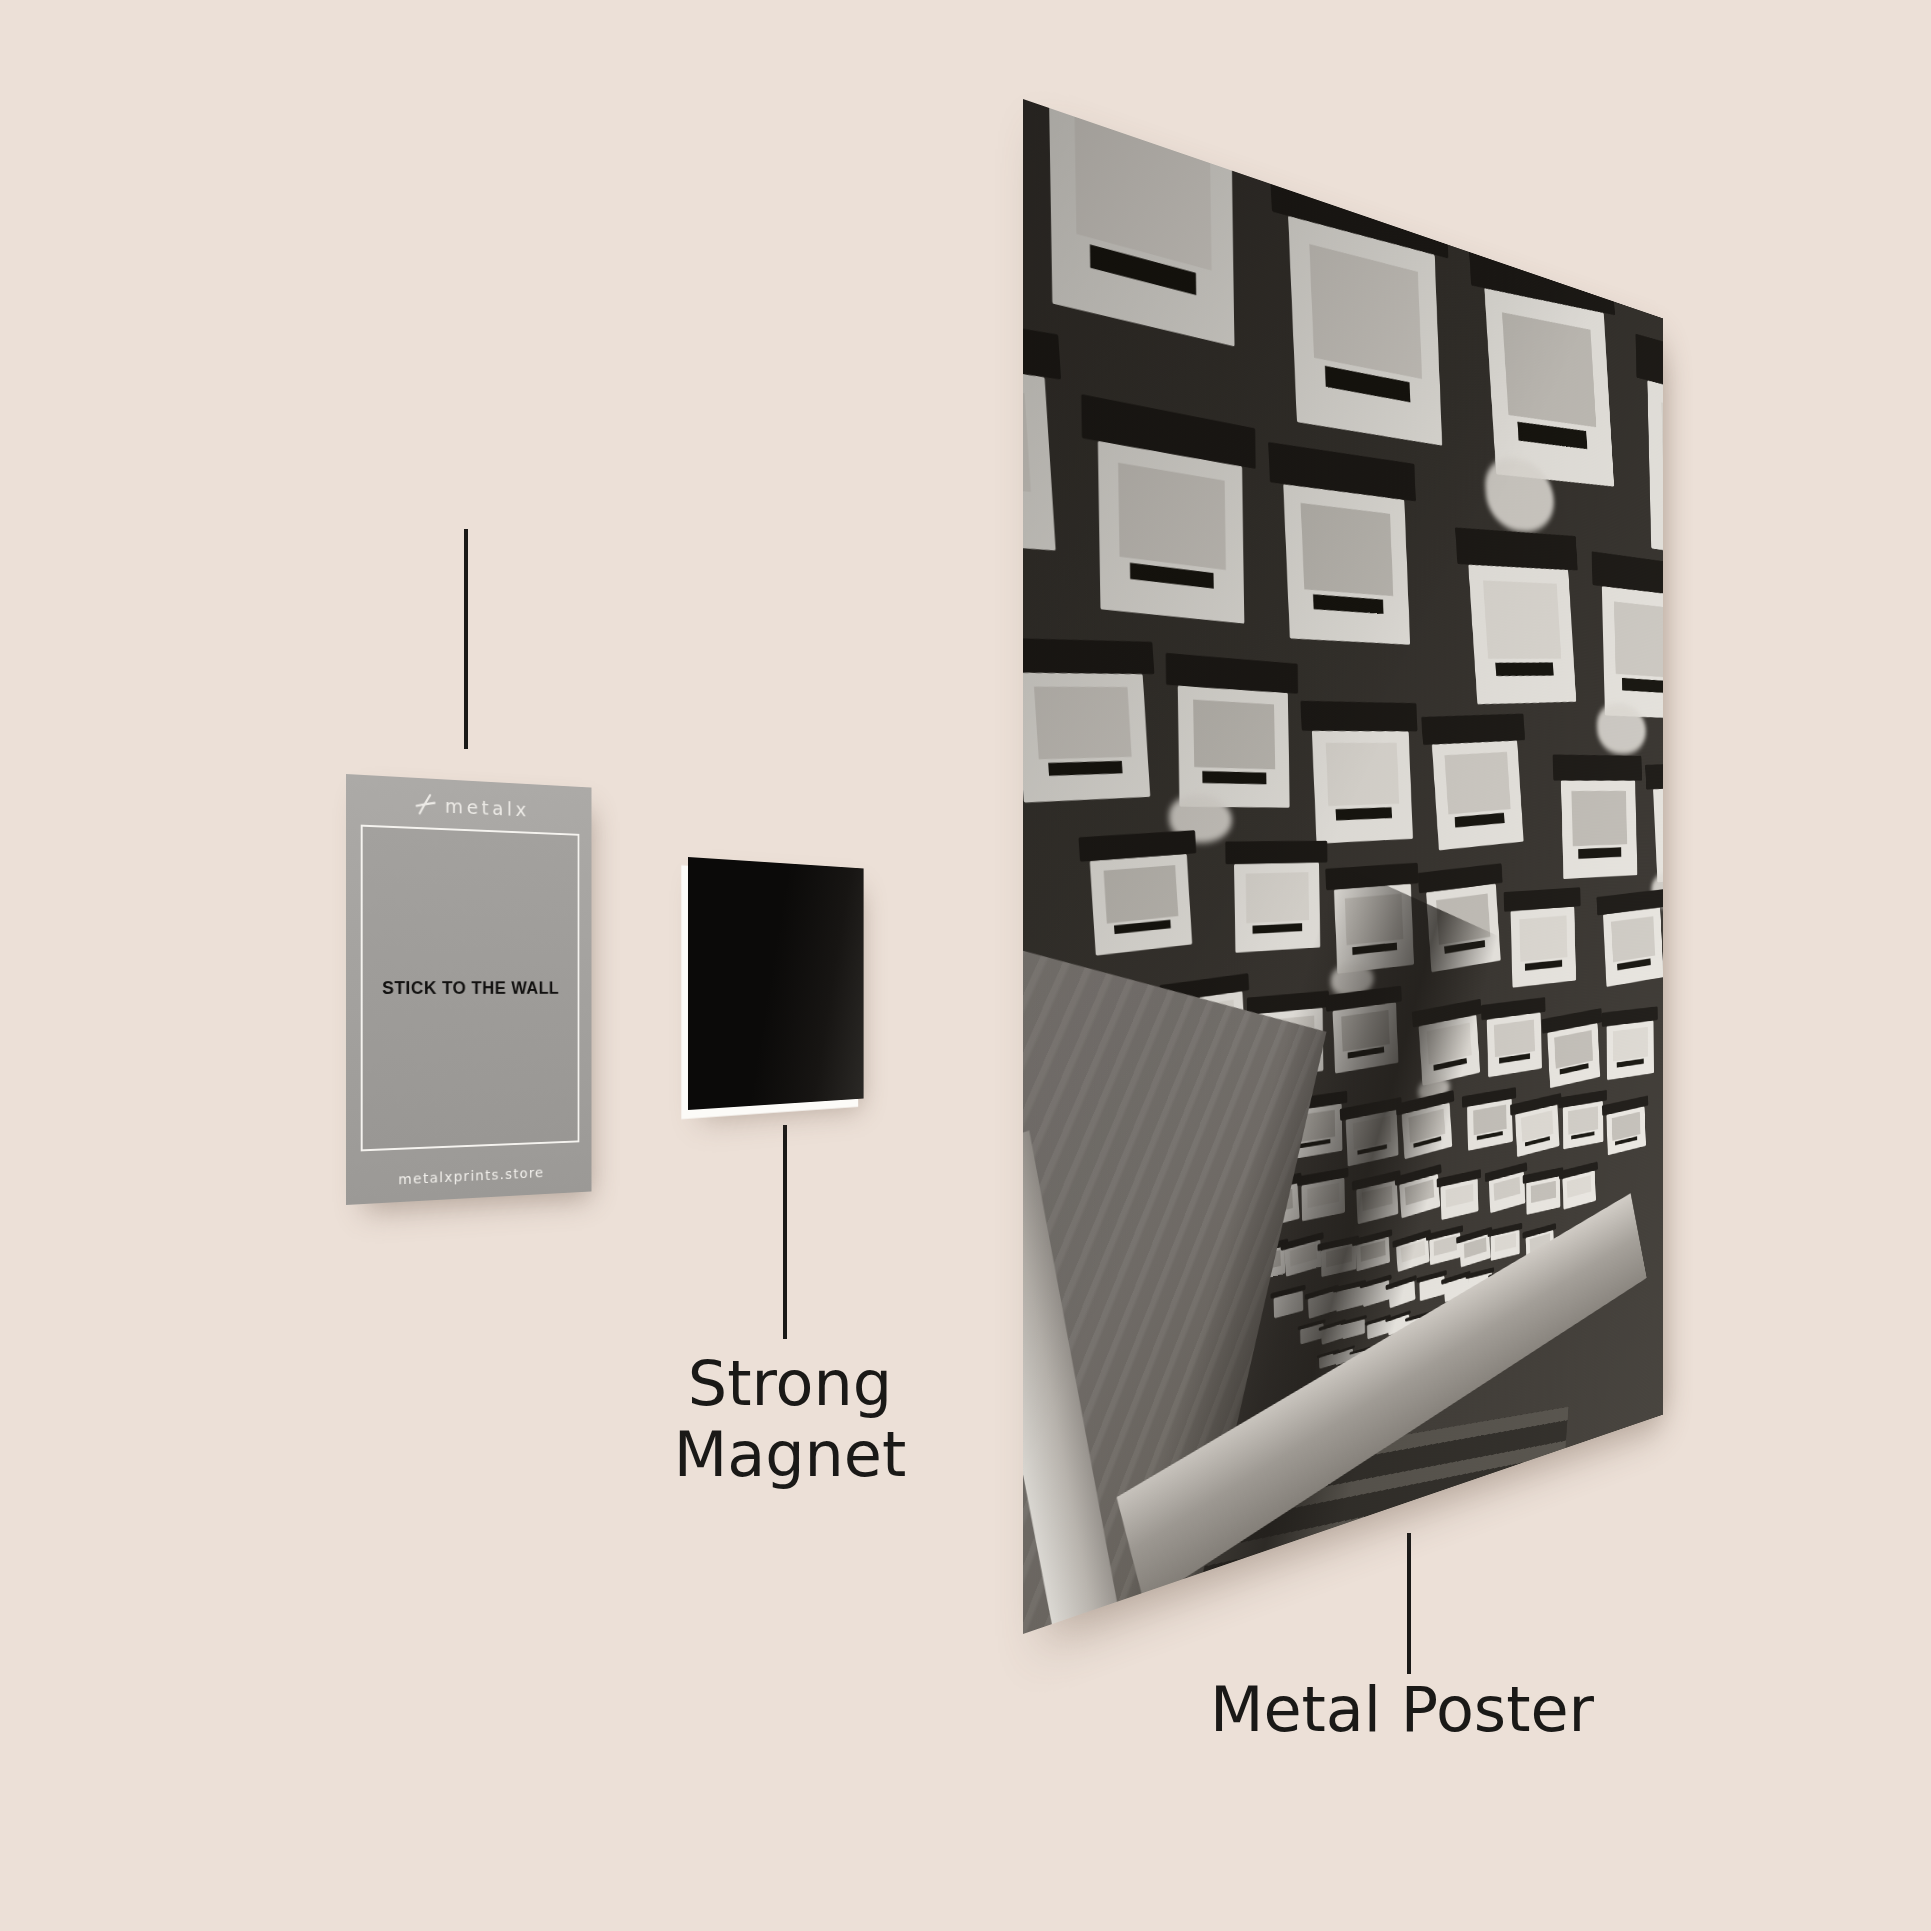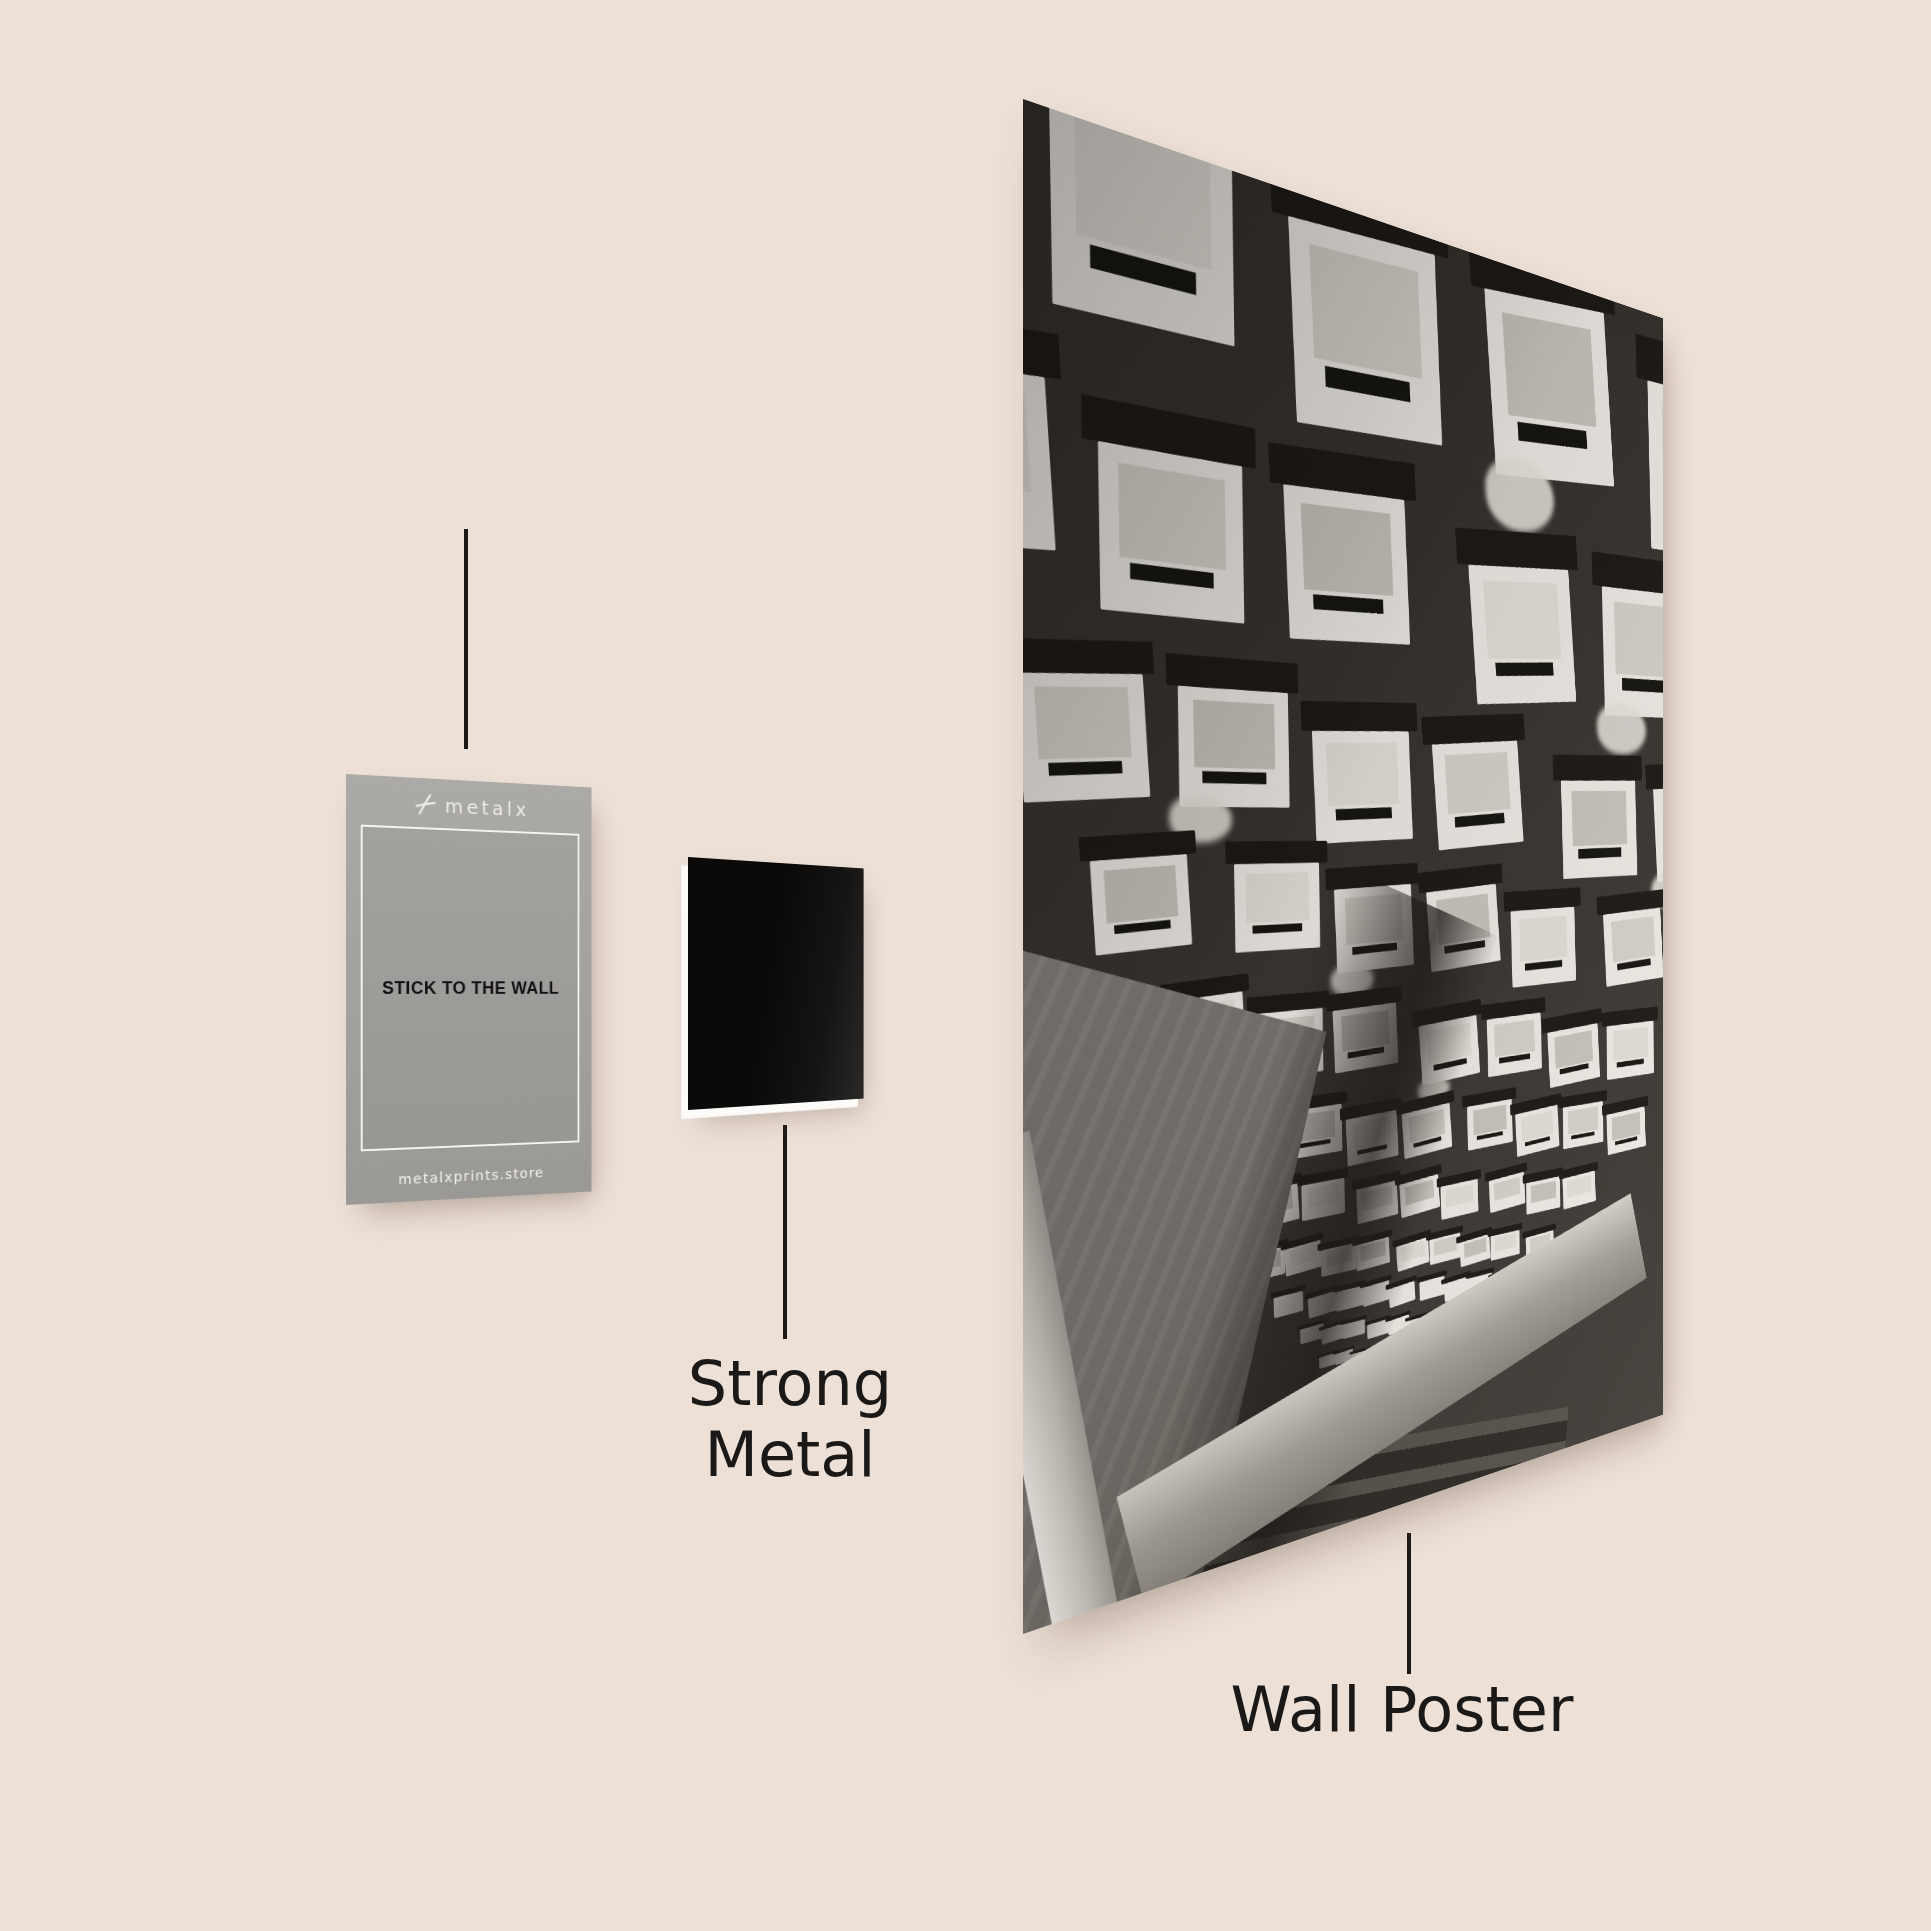--- a/index.html
+++ b/index.html
@@ -74,24 +74,24 @@
          background:linear-gradient(115deg,rgba(10,8,6,.30),rgba(10,8,6,0) 45%),
                     linear-gradient(295deg,rgba(255,255,255,.05),rgba(0,0,0,.10) 60%);}
 </style>
 </head>
 <body>
 
 <div class="stage">
 
   <div class="connector conn-wall"></div>
 
-  <div class="note note-magnet">Strong Metal</div>
+  <div class="note note-magnet">Strong Magnet</div>
   <div class="connector conn-magnet"></div>
 
-  <div class="note note-poster">Wall Poster</div>
+  <div class="note note-poster">Metal Poster</div>
   <div class="connector conn-poster"></div>
 
   <div class="card">
     <div class="card-logo">
       <span style="display:inline-flex;">
         <svg width="25" height="23" viewBox="0 0 26 24" fill="none">
           <path d="M3 14 Q12 11.5 23 10" stroke="#EDEBE7" stroke-width="2.2" stroke-linecap="round"></path>
           <path d="M18 2 Q13 10 6.5 22" stroke="#EDEBE7" stroke-width="2.2" stroke-linecap="round"></path>
         </svg>
       </span>

